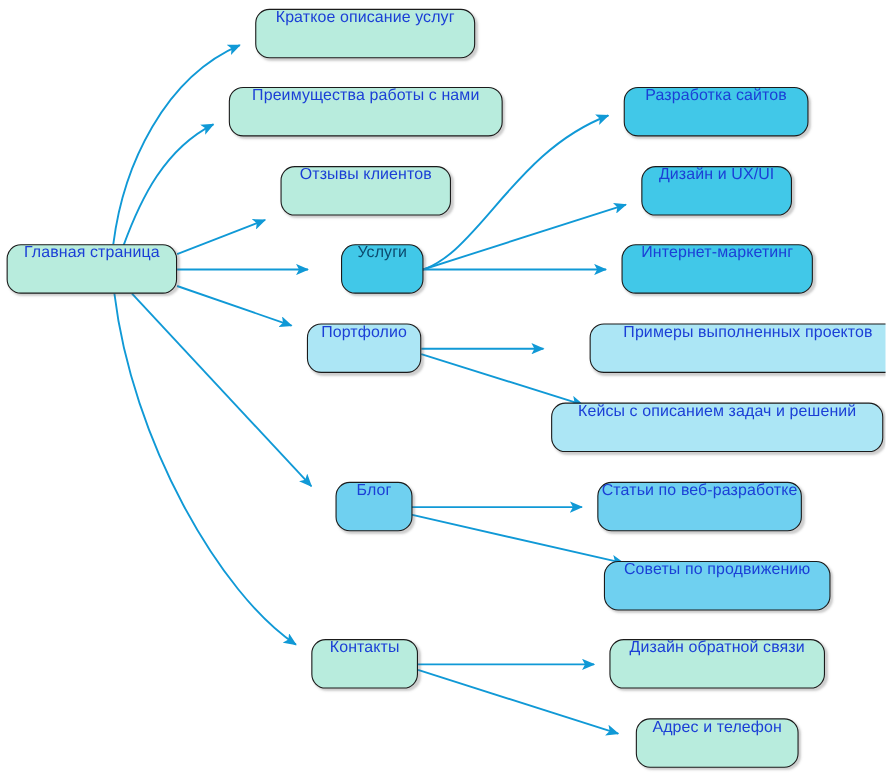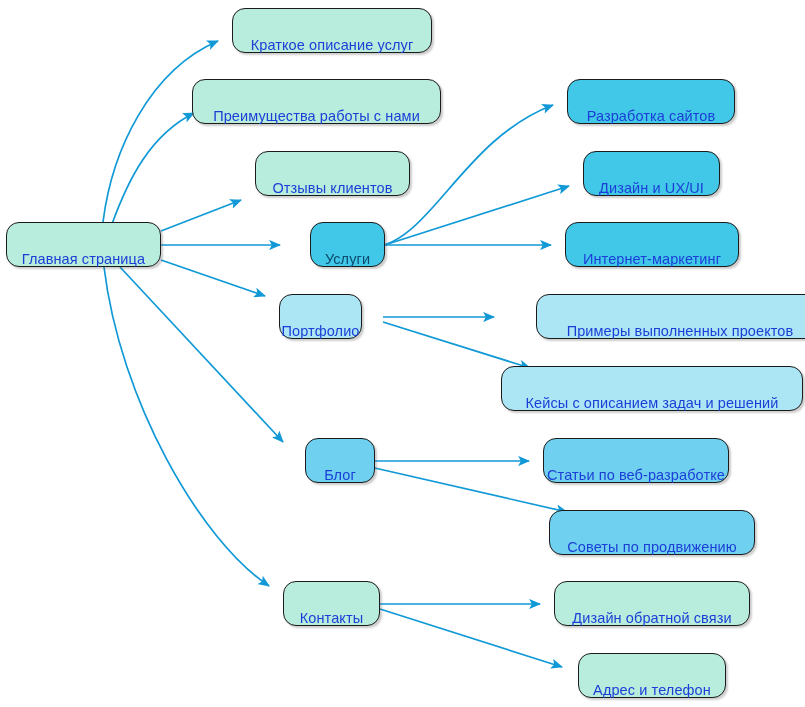--- a/index.html
+++ b/index.html
@@ -27,21 +27,21 @@
     width: 805px;
     height: 707px;
     pointer-events: none;
   }
   .node {
     position: absolute;
     box-sizing: border-box;
     border: 1.6px solid #1b1b1b;
     border-radius: 13px;
     display: flex;
-    align-items: flex-end;
+    align-items: flex-start;
     justify-content: center;
     color: #1b3fd6;
     font-size: 14.5px;
     line-height: 1;
     letter-spacing: 0.1px;
     white-space: nowrap;
     box-shadow: 2px 2px 2px rgba(90,90,90,0.30);
     cursor: pointer;
     user-select: none;
   }
@@ -80,30 +80,30 @@
       </g>
   </svg>
 
   <div id="nodes-group">
       <div class="node" style="left: 6px; top: 222px; width: 155px; height: 45px; background: rgb(184, 236, 221); color: rgb(27, 63, 214); border-color: rgb(27, 27, 27);">
         <span class="node-label">Главная страница</span>
       </div>
       <div class="node" style="left: 232px; top: 8px; width: 200px; height: 45px; background: rgb(184, 236, 221); color: rgb(27, 63, 214); border-color: rgb(27, 27, 27);">
         <span class="node-label">Краткое описание услуг</span>
       </div>
-      <div class="node" style="left: 192px; top: 79px; width: 249px; height: 45px; background: rgb(184, 236, 221); color: rgb(27, 63, 214); border-color: rgb(27, 27, 27);">
+      <div class="node" style="left: 208px; top: 79px; width: 249px; height: 45px; background: rgb(184, 236, 221); color: rgb(27, 63, 214); border-color: rgb(27, 27, 27);">
         <span class="node-label">Преимущества работы с нами</span>
       </div>
       <div class="node" style="left: 255px; top: 151px; width: 155px; height: 45px; background: rgb(184, 236, 221); color: rgb(27, 63, 214); border-color: rgb(27, 27, 27);">
         <span class="node-label">Отзывы клиентов</span>
       </div>
       <div class="node" style="left: 310px; top: 222px; width: 75px; height: 45px; background: rgb(65, 200, 232); color: #0c4a6e; border-color: rgb(27, 27, 27);">
         <span class="node-label">Услуги</span>
       </div>
-      <div class="node" style="left: 279px; top: 294px; width: 83px; height: 45px; background: rgb(172, 230, 245); color: rgb(27, 63, 214); border-color: rgb(27, 27, 27);">
+      <div class="node" style="left: 279px; top: 294px; width: 104px; height: 45px; background: rgb(172, 230, 245); color: rgb(27, 63, 214); border-color: rgb(27, 27, 27);">
         <span class="node-label">Портфолио</span>
       </div>
       <div class="node" style="left: 305px; top: 438px; width: 70px; height: 45px; background: rgb(111, 208, 240); color: rgb(27, 63, 214); border-color: rgb(27, 27, 27);">
         <span class="node-label">Блог</span>
       </div>
       <div class="node" style="left: 283px; top: 581px; width: 97px; height: 45px; background: rgb(184, 236, 221); color: rgb(27, 63, 214); border-color: rgb(27, 27, 27);">
         <span class="node-label">Контакты</span>
       </div>
       <div class="node" style="left: 567px; top: 79px; width: 168px; height: 45px; background: rgb(65, 200, 232); color: rgb(27, 63, 214); border-color: rgb(27, 27, 27);">
         <span class="node-label">Разработка сайтов</span>

